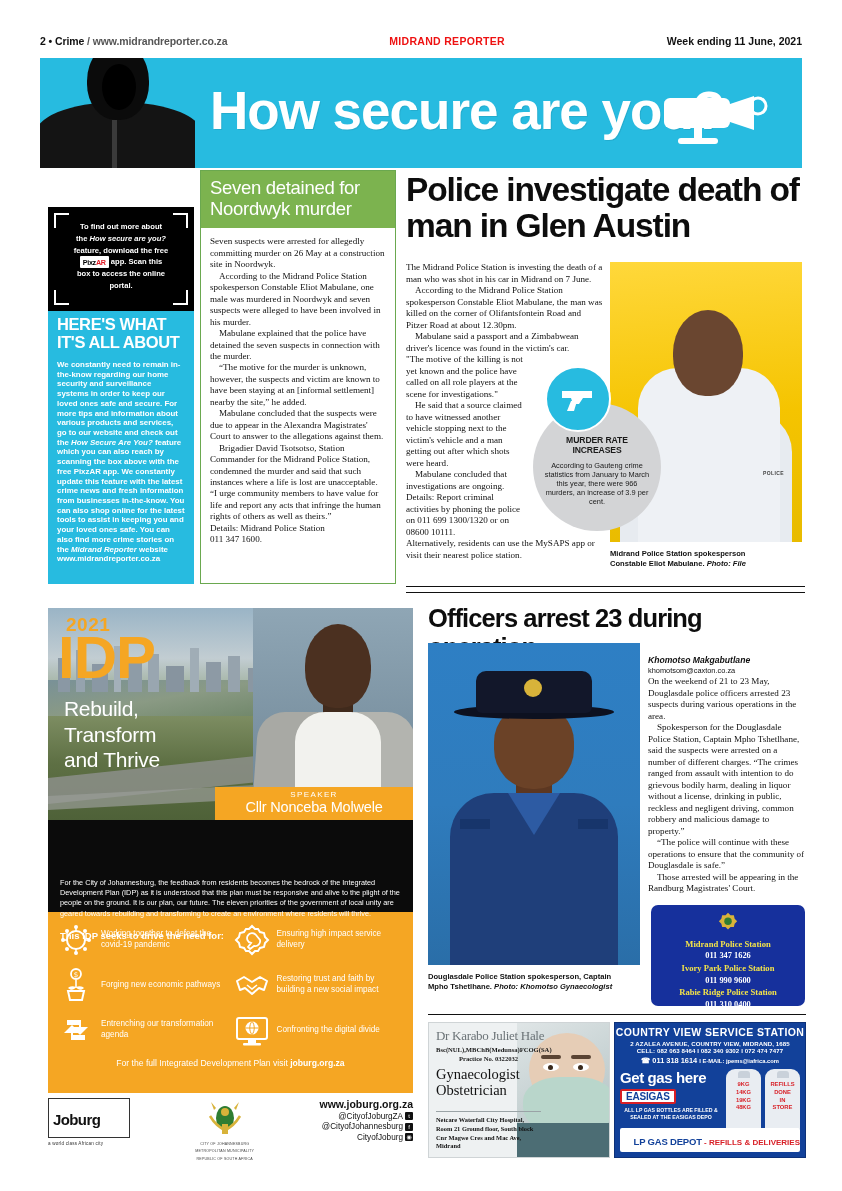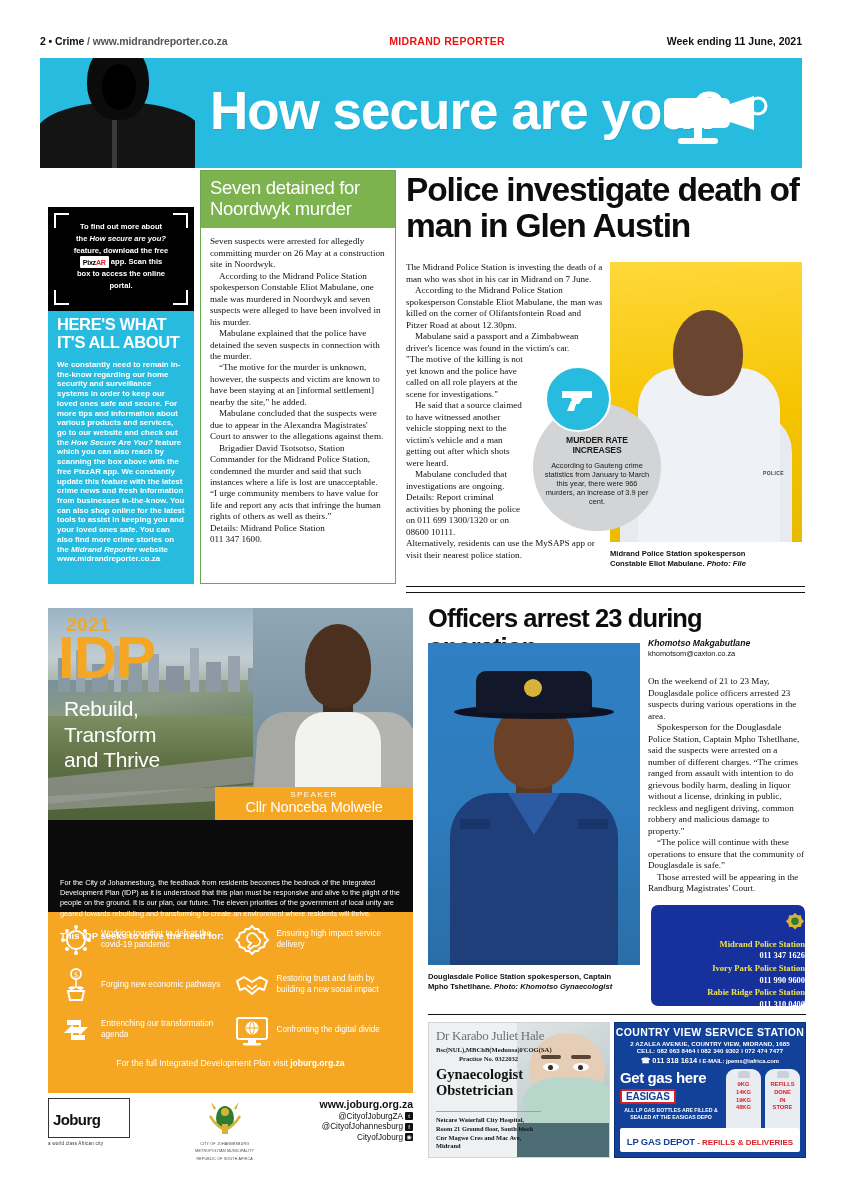--- a/index.html
+++ b/index.html
@@ -268,35 +268,35 @@
   .ap-tunic { position:absolute; left: 22px; top: 150px; width: 168px; height: 175px; background:#1f3f7a; border-radius: 44px 44px 0 0;}
   .ap-shirt { position:absolute; left: 80px; top: 150px; width: 52px; height: 60px; background:#2d5ba3; clip-path: polygon(0 0,100% 0,50% 70%);}
   .ap-epL { position:absolute; left: 32px; top: 176px; width: 30px; height: 10px; background:#17356b;}
   .ap-epR { position:absolute; right: 32px; top: 176px; width: 30px; height: 10px; background:#17356b;}
   .cap-arrest {
     position: absolute; left: 428px; top: 972px; width: 212px;
     font-size: 7.6px; font-weight: bold; line-height: 1.3; color: #111;
   }
   .cap-arrest em { font-style: italic; }
   .byline {
-    position: absolute; left: 648px; top: 638px; width: 158px;
+    position: absolute; left: 648px; top: 655px; width: 158px;
   }
   .byline .nm { font-size: 8.6px; font-weight: bold; font-style: italic; color:#111; }
   .byline .em { font-size: 7.4px; color: #111; margin-top: 1px; }
   .arrest-body {
     position: absolute; left: 648px; top: 676px; width: 158px;
     font-family: "Liberation Serif", serif;
     font-size: 9.1px; line-height: 1.265; color: #111;
   }
   .arrest-body p { text-indent: 9px; }
   .arrest-body p.noind { text-indent: 0; }
 
   .bluebox {
     position: absolute; left: 651px; top: 905px; width: 154px; height: 101px;
-    background: #16309c; border-radius: 7px; text-align: right; padding-top: 7px;
+    background: #16309c; border-radius: 7px; text-align: center; padding-top: 7px;
   }
   .bluebox .nm { color: #f2e24a; font-size: 8.6px; font-weight: bold; line-height:1.45;
     font-family: "Liberation Serif", serif;}
   .bluebox .ph { color: #ffffff; font-size: 8.4px; font-weight:bold; line-height:1.4;
     font-family: "Liberation Serif", serif;}
   .saps-badge { width: 20px; height: 20px; margin: 0 auto 2px auto; }
 
   
   .rule-c { position: absolute; left: 428px; top: 1014px; width: 378px; height: 1px; background: #111; }
 
@@ -315,21 +315,21 @@
   .dr-eye { position:absolute; left: 26px; top: 40px; width: 16px; height: 8px; background:#fff; border-radius: 50%;}
   .dr-eye2 { position:absolute; left: 56px; top: 40px; width: 16px; height: 8px; background:#fff; border-radius: 50%;}
   .dr-pup { position:absolute; left: 31px; top: 42px; width: 5px; height: 5px; background:#3a2a1c; border-radius:50%;}
   .dr-pup2 { position:absolute; left: 61px; top: 42px; width: 5px; height: 5px; background:#3a2a1c; border-radius:50%;}
   .dr-mask { position:absolute; left: 6px; top: 54px; width: 92px; height: 60px; background:#b9d6cb; border-radius: 40% 40% 50% 50%;}
   .dr-scrub { position:absolute; left: -6px; top: 100px; width: 120px; height: 40px; background:#4c6d74;}
   .ad-doc .txt { position: relative; padding: 5px 6px 0 7px; width: 118px; }
   .ad-doc .nm { font-family:"Liberation Serif", serif; font-size: 13px; color:#6b7377; letter-spacing:-0.3px; white-space:nowrap;}
   .ad-doc .qual { font-family:"Liberation Serif", serif; font-size: 6.6px; font-weight:bold; color:#1a1a1a; text-align:center; margin-top:2px;}
   .ad-doc .prac { font-family:"Liberation Serif", serif; font-size: 6.6px; font-weight:bold; color:#1a1a1a; text-align:center; margin-top:2px;}
-  .ad-doc .spec { font-family:"Liberation Serif", serif; font-size: 14.5px; font-weight:bold; color:#111; line-height:1.12; margin-top:4px;}
+  .ad-doc .spec { font-family:"Liberation Serif", serif; font-size: 14.5px; font-weight:normal; color:#111; line-height:1.12; margin-top:4px;}
   .ad-doc .addr { font-family:"Liberation Serif", serif; font-size: 6.4px; font-weight:bold; color:#111; line-height:1.35; margin-top:13px;
     border-top:1px solid #9aa3a6; padding-top:4px;}
   .ad-doc .mail { font-family:"Liberation Serif", serif; font-size: 6.4px; font-weight:bold; color:#111; line-height:1.4; margin-top:6px;}
 
   .ad-gas {
     position: absolute; left: 614px; top: 1022px; width: 192px; height: 136px;
     background: #12419a; overflow: hidden; border: 1px solid #0d3179;
   }
   .gas-h { text-align:center; color:#fff; padding-top:3px;}
   .gas-h .t1 { font-size: 10.5px; font-weight:bold; letter-spacing: 0.4px; }
@@ -346,21 +346,21 @@
     letter-spacing:-0.2px;
   }
   .gas-note { color:#fff; font-size: 5.2px; font-weight:bold; line-height:1.35; text-align:center; margin-top:3px;}
   .gas-right { flex: 0 0 74px; background:#12419a; display:flex; gap:4px; height:62px;}
   .cyl { flex:1; background:#e9edf2; border-radius: 9px 9px 3px 3px; text-align:center; padding-top:12px; position:relative;}
   .cyl .val { color:#d81f26; font-size: 5.8px; font-weight:bold; line-height:1.35;}
   .cyl .cap { position:absolute; left:50%; top:2px; transform:translateX(-50%); width:12px; height:7px;
     background:#c9d1da; border-radius:3px 3px 0 0;}
   .gas-foot {
     position:absolute; left: 5px; right: 5px; bottom: 5px; background:#fff;
-    text-align:center; padding: 3px 0; border-radius:2px;
+    text-align:right; padding: 3px 0; border-radius:2px;
   }
   .gas-foot .a { color:#12419a; font-size: 9.5px; font-weight:bold; letter-spacing:-0.2px;}
   .gas-foot .b { color:#d81f26; font-size: 8px; font-weight:bold; }
 </style>
 </head>
 <body>
 
 <div class="page">
 
   <div class="masthead">

